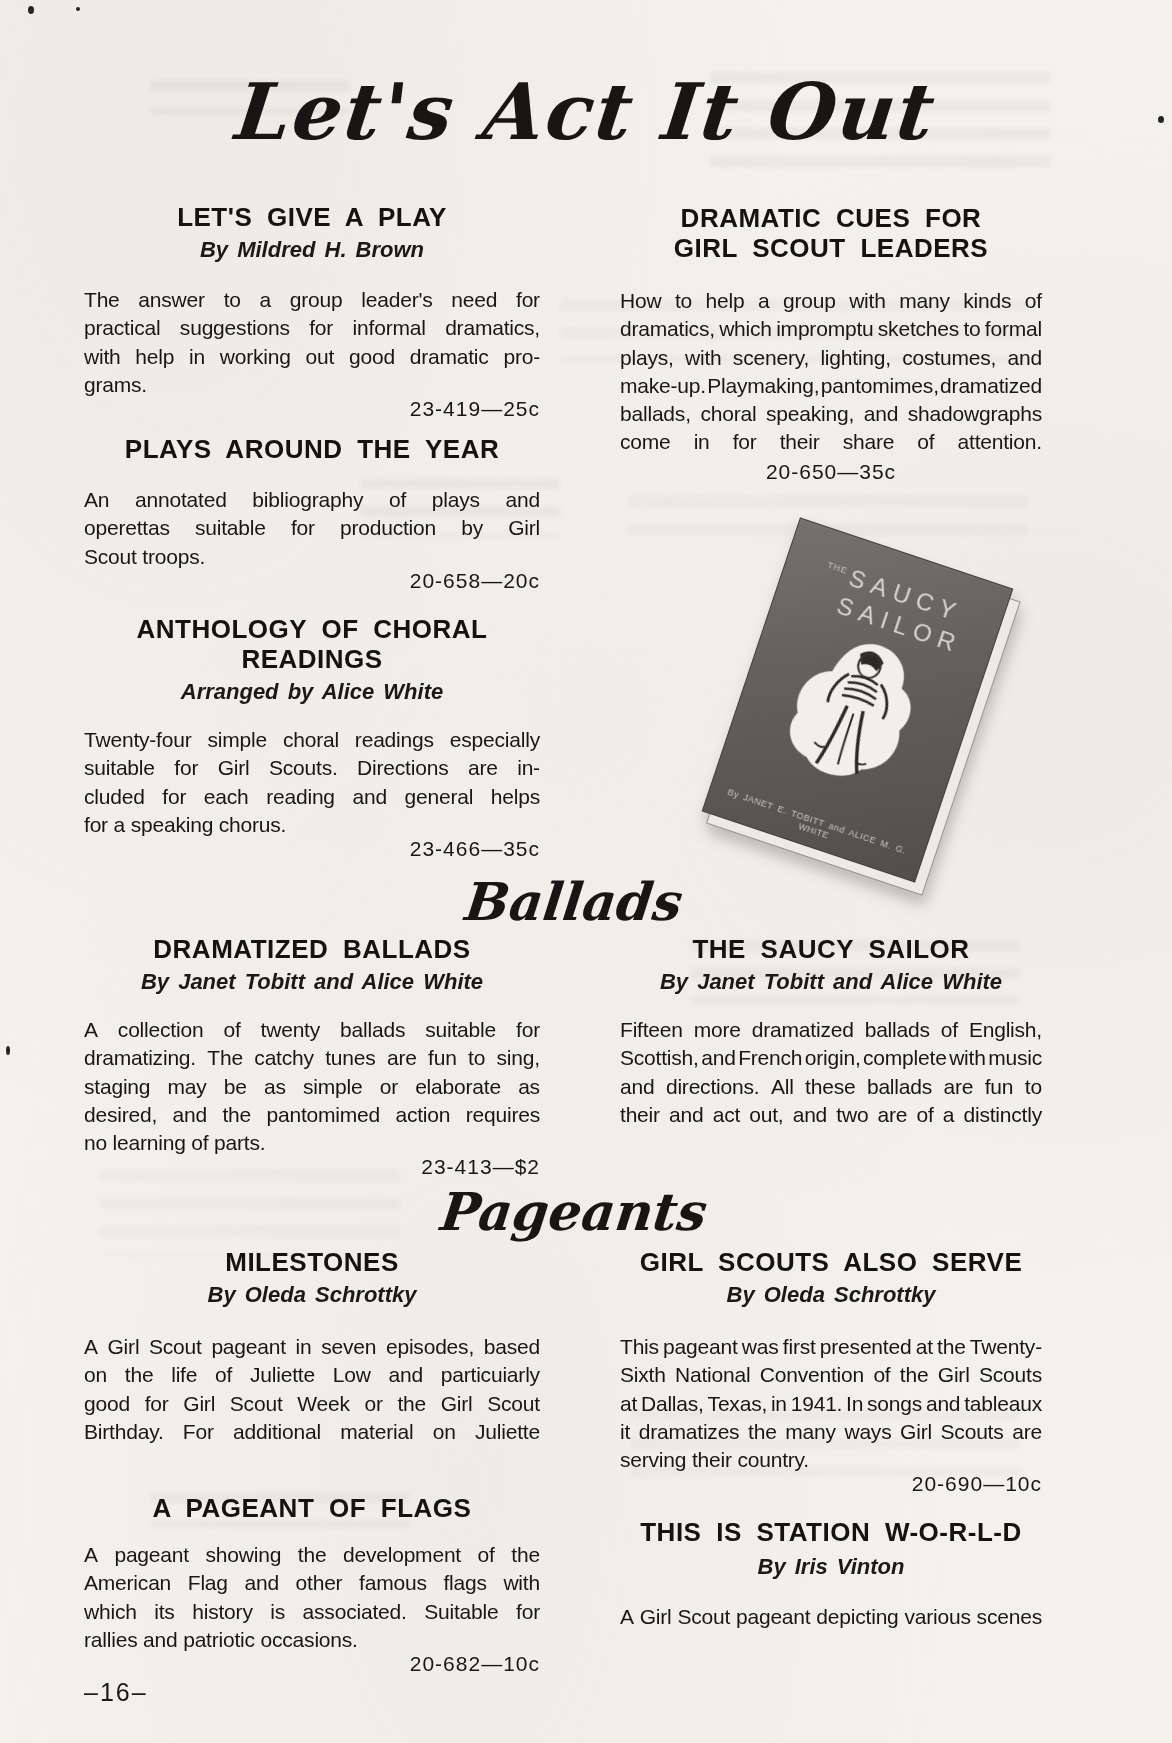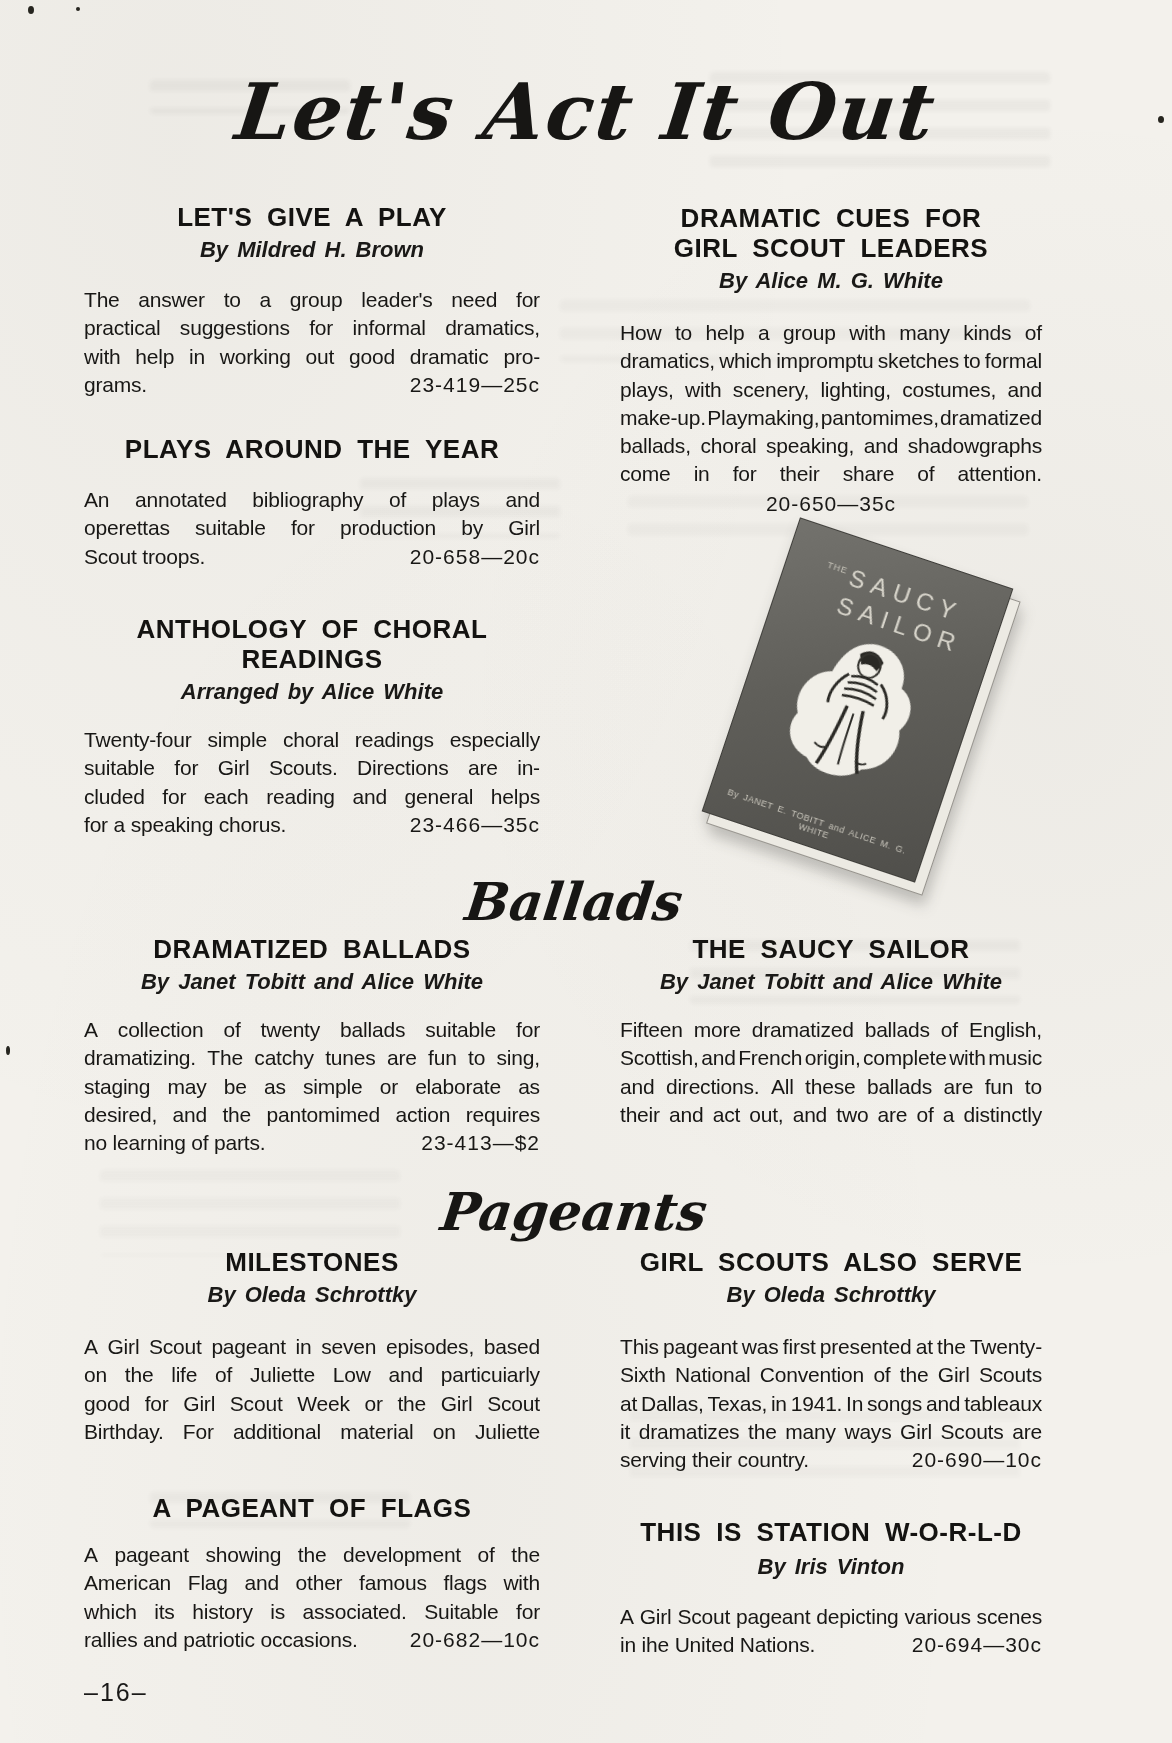--- a/index.html
+++ b/index.html
@@ -35,21 +35,21 @@
     font-size:26px; line-height:30px; font-weight:700; text-align:center;
     letter-spacing:.5px; word-spacing:7px; color:#141311;
   }
   .l-byline{
     font-size:22px; line-height:28px; font-weight:700; font-style:italic;
     text-align:center; margin-top:4px; word-spacing:3px; color:#1a1917;
   }
   .l-body{font-size:21px; line-height:28.3px; color:#181715; letter-spacing:-.2px;}
   .jline{display:flex; justify-content:space-between;}
   .lastline{display:flex; justify-content:space-between;text-align:center;}
-  .code{letter-spacing:1px; white-space:nowrap;}
+  .code{letter-spacing:1px; white-space:nowrap;margin-top:24px;}
   .code-center{text-align:center; font-size:21px; line-height:28px; letter-spacing:1px; margin-top:1px;}
   .mt-b{margin-top:22px;}
   
   .book{
     position:absolute; left:745px; top:545px; width:225px; height:310px;
     transform:rotate(18.5deg);
     filter:drop-shadow(5px 9px 7px rgba(40,38,34,.25));
   }
   .book-pages{
     position:absolute; left:8px; top:10px; right:-11px; bottom:-10px;
@@ -199,21 +199,20 @@
       <div class="lastline">
         <span>for a speaking chorus.</span>
         <span class="code">23-466—35c</span>
       </div>
     </div>
   </div>
 
   <div class="listing col-r" style="top:203px;">
     <div class="l-title">DRAMATIC CUES FOR</div>
     <div class="l-title">GIRL SCOUT LEADERS</div>
-    <div class="l-byline">By Alice M. G. White</div>
     <div class="l-body" style="margin-top:24px;">
       <div class="jline">
           <span>How</span>
           <span>to</span>
           <span>help</span>
           <span>a</span>
           <span>group</span>
           <span>with</span>
           <span>many</span>
           <span>kinds</span>
@@ -524,22 +523,18 @@
     <div class="l-body" style="margin-top:22px;">
       <div class="jline">
           <span>A</span>
           <span>Girl</span>
           <span>Scout</span>
           <span>pageant</span>
           <span>depicting</span>
           <span>various</span>
           <span>scenes</span>
         </div>
-      <div class="lastline">
-        <span>in ihe United Nations.</span>
-        <span class="code">20-694—30c</span>
-      </div>
     </div>
   </div>
 
   <div class="page-num">–16–</div>
 
 </div>
 
 </body></html>

